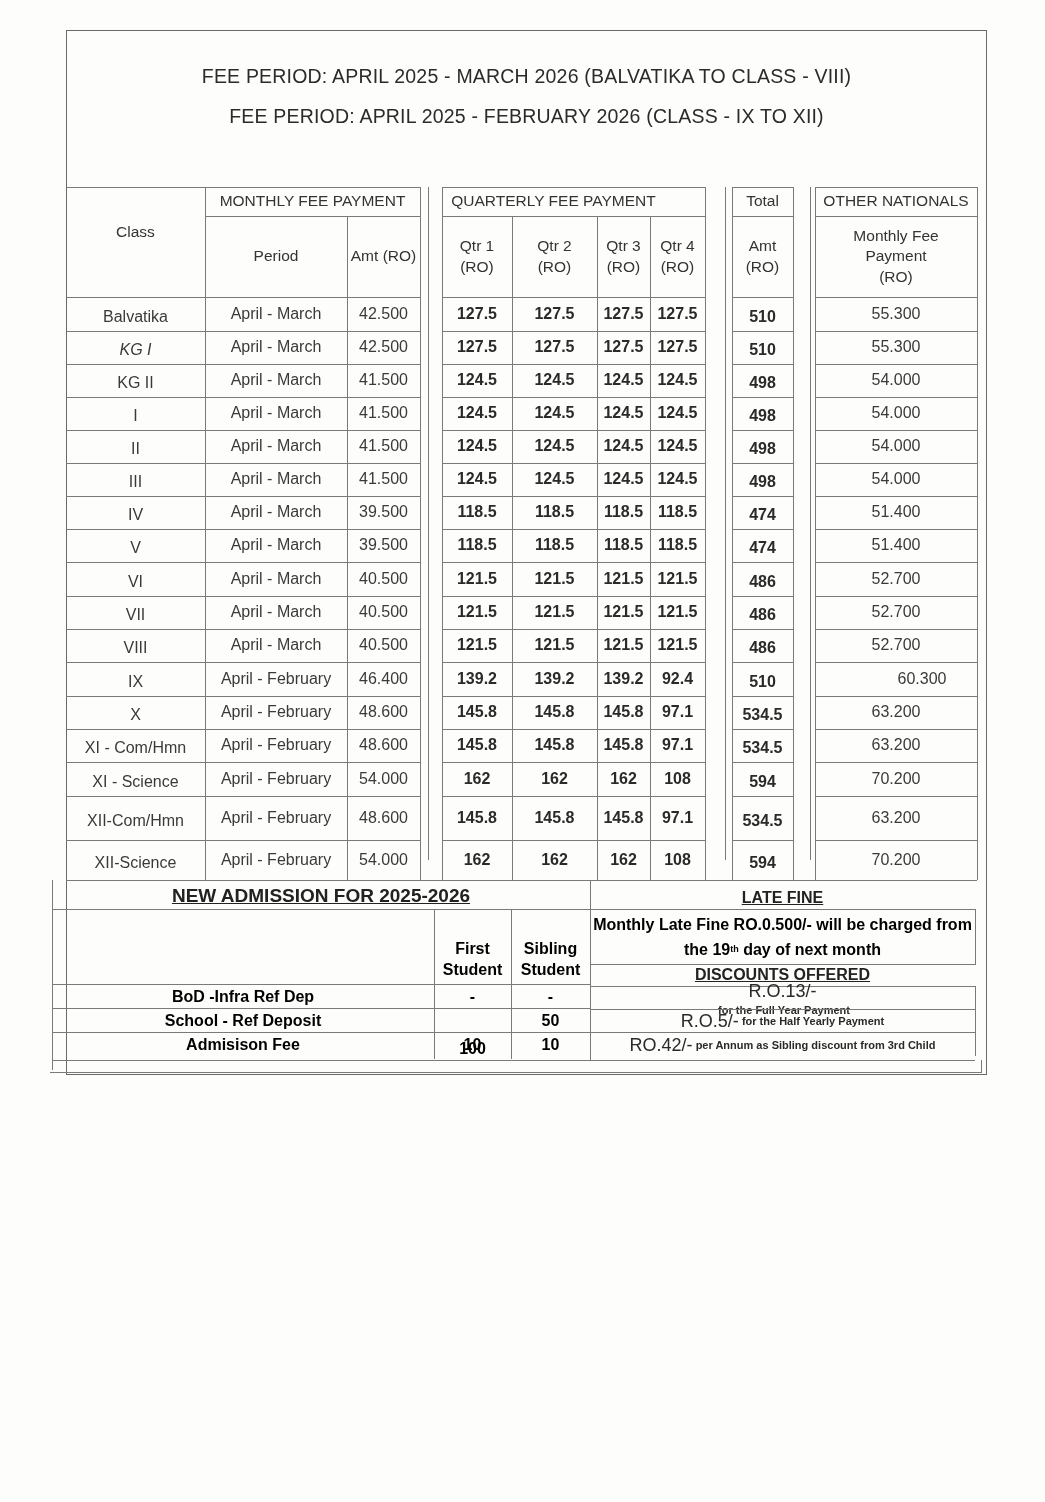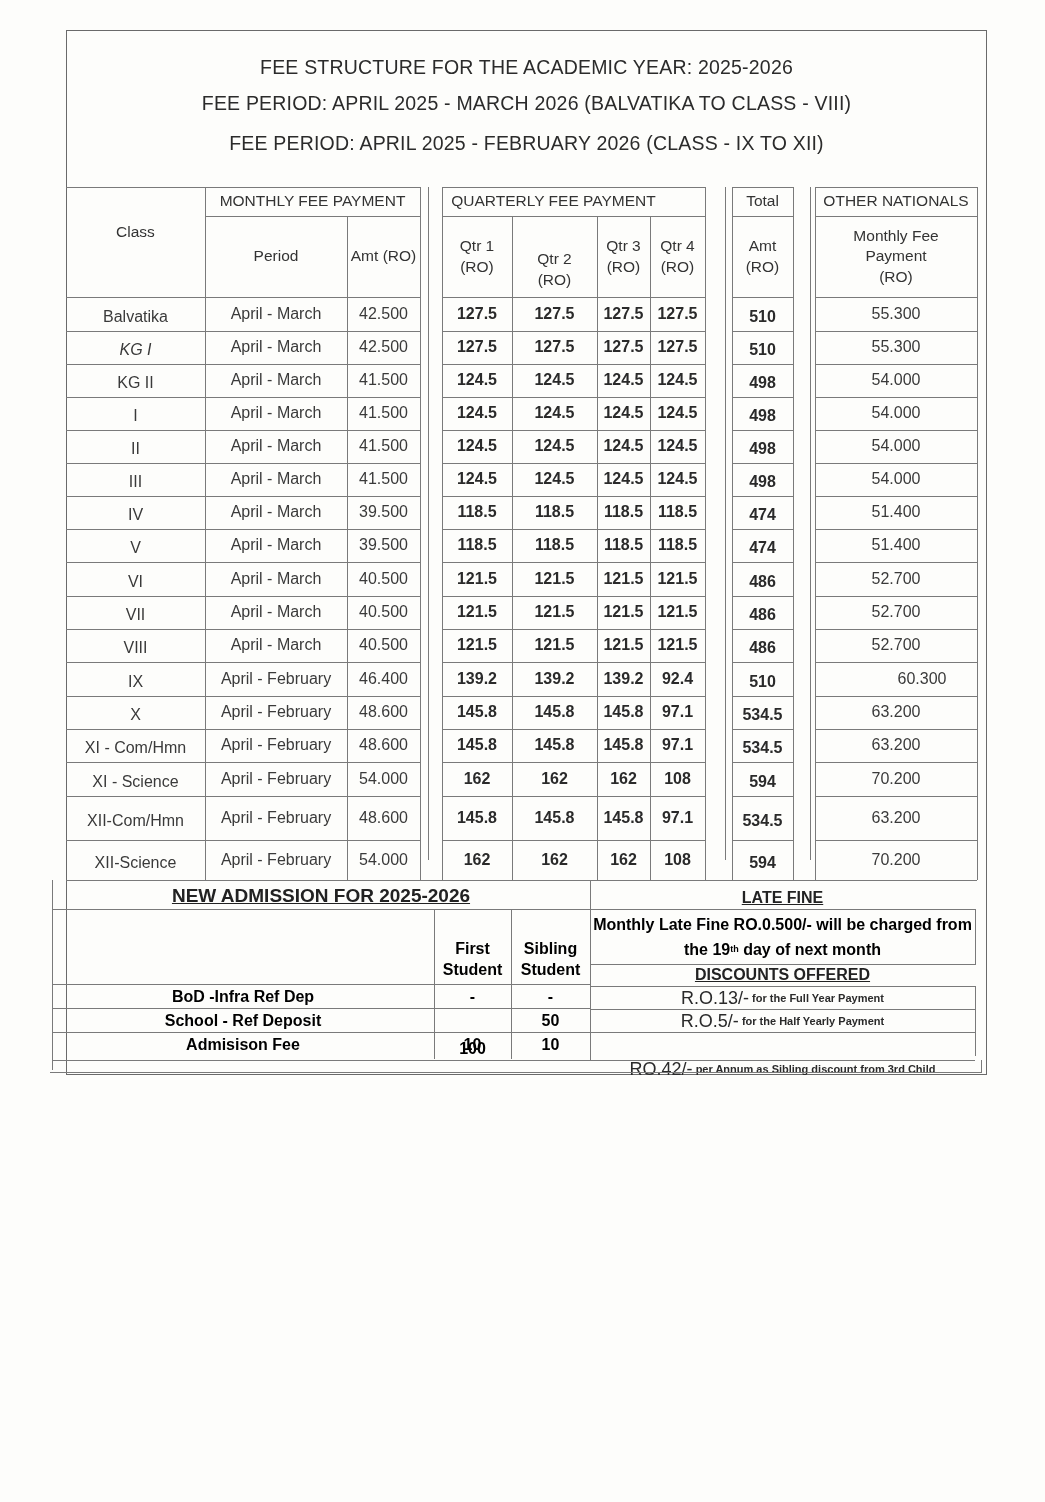--- a/index.html
+++ b/index.html
@@ -31,42 +31,41 @@
   .big { font-size:18px; font-weight:bold; }
   .sm { font-size:11px; font-weight:bold; }
   sup { font-size:9px; }
 </style>
 </head>
 <body>
 
 <div class="frame"></div>
 
 <div class="titles">
-  <div class="t1">FEE STRUCTURE   FOR THE ACADEMIC YEAR: 2025-2026</div>
   <div class="t2">FEE PERIOD: APRIL 2025 - MARCH 2026  (BALVATIKA TO CLASS - VIII)</div>
   <div class="t3">FEE PERIOD: APRIL 2025 - FEBRUARY 2026  (CLASS - IX TO XII)</div>
 </div>
 
 <div id="fee-table">
     <div class="hline" style="left: 66px; top: 187px; width: 355px;"></div>
     <div class="hline" style="left: 442px; top: 187px; width: 263px;"></div>
     <div class="hline" style="left: 732px; top: 187px; width: 61px;"></div>
     <div class="hline" style="left: 815px; top: 187px; width: 162px;"></div>
     <div class="hline" style="left: 205px; top: 216px; width: 215px;"></div>
     <div class="hline" style="left: 442px; top: 216px; width: 263px;"></div>
     <div class="hline" style="left: 732px; top: 216px; width: 61px;"></div>
     <div class="hline" style="left: 815px; top: 216px; width: 162px;"></div>
     <div class="cell hdr" style="left: 66px; top: 187px; width: 139px; height: 90px; white-space: pre-line;">Class</div>
     <div class="cell hdr" style="left: 205px; top: 187px; width: 215px; height: 29px; white-space: pre-line;">MONTHLY  FEE PAYMENT</div>
     <div class="cell hdr" style="left: 205px; top: 216px; width: 142px; height: 81px; white-space: pre-line;">Period</div>
     <div class="cell hdr" style="left: 347px; top: 216px; width: 73px; height: 81px; white-space: pre-line;">Amt (RO)</div>
     <div class="cell hdr" style="left: 442px; top: 187px; width: 223px; height: 29px; white-space: pre-line;">QUARTERLY FEE PAYMENT</div>
     <div class="cell hdr" style="left: 442px; top: 216px; width: 70px; height: 81px; white-space: pre-line;">Qtr 1
 (RO)</div>
-    <div class="cell hdr" style="left: 512px; top: 216px; width: 85px; height: 81px; white-space: pre-line; margin-top: 13px;">Qtr 2
+    <div class="cell hdr" style="left: 512px; top: 216px; width: 85px; height: 81px; white-space: pre-line;">Qtr 2
 (RO)</div>
     <div class="cell hdr" style="left: 597px; top: 216px; width: 53px; height: 81px; white-space: pre-line;">Qtr 3
 (RO)</div>
     <div class="cell hdr" style="left: 650px; top: 216px; width: 55px; height: 81px; white-space: pre-line;">Qtr 4
 (RO)</div>
     <div class="cell hdr" style="left: 732px; top: 187px; width: 61px; height: 29px; white-space: pre-line;">Total</div>
     <div class="cell hdr" style="left: 732px; top: 216px; width: 61px; height: 81px; white-space: pre-line;">Amt
 (RO)</div>
     <div class="cell hdr" style="left: 815px; top: 187px; width: 162px; height: 29px; white-space: pre-line;">OTHER NATIONALS</div>
     <div class="cell hdr" style="left: 815px; top: 216px; width: 162px; height: 81px; white-space: pre-line;">Monthly Fee
@@ -334,22 +333,22 @@
     <div class="hline" style="left: 52px; top: 1032px; width: 538px;"></div>
     <div class="cell adm" style="left: 52px; top: 1033px; width: 382px; height: 24px; white-space: pre-line;">Admisison Fee</div>
     <div class="cell adm" style="left: 434px; top: 1033px; width: 77px; height: 24px; white-space: pre-line;">10</div>
     <div class="cell adm" style="left: 511px; top: 1033px; width: 79px; height: 24px; white-space: pre-line;">10</div>
     <div class="cell adm" style="left: 590px; top: 912px; width: 385px; height: 26px; white-space: pre-line;">Monthly Late Fine RO.0.500/- will be charged  from</div>
     <div class="cell adm" style="left: 590px; top: 937px; width: 385px; height: 26px; white-space: pre-line;"><span>the 19</span><sup>th</sup><span style="white-space: pre;"> day of next month</span></div>
     <div class="hline" style="left: 590px; top: 964px; width: 385px;"></div>
     <div class="cell sec2 u" style="left: 590px; top: 963px; width: 385px; height: 24px; white-space: pre-line;">DISCOUNTS OFFERED</div>
     <div class="hline" style="left: 590px; top: 986px; width: 385px;"></div>
     <div class="vline" style="left: 975px; top: 986px; height: 70px;"></div>
-    <div class="cell " style="left: 590px; top: 987px; width: 385px; height: 23px; white-space: pre-line;"><span class="big" style="font-weight: normal; color: rgb(42, 42, 42);">R.O.13/-</span><span class="sm" style="white-space: pre;"> for the Full Year Payment</span></div>
+    <div class="cell " style="left: 590px; top: 987px; width: 385px; height: 23px; white-space: pre-line; flex-direction: column;"><span class="big" style="font-weight: normal; color: rgb(42, 42, 42);">R.O.13/-</span><span class="sm" style="white-space: pre;"> for the Full Year Payment</span></div>
     <div class="hline" style="left: 590px; top: 1009px; width: 385px;"></div>
     <div class="cell " style="left: 590px; top: 1010px; width: 385px; height: 23px; white-space: pre-line;"><span class="big" style="font-weight: normal; color: rgb(42, 42, 42);">R.O.5/-</span><span class="sm" style="white-space: pre;"> for the Half Yearly Payment</span></div>
     <div class="hline" style="left: 590px; top: 1032px; width: 385px;"></div>
-    <div class="cell " style="left: 590px; top: 1058px; width: 385px; height: 23px; white-space: pre-line; text-align: right;"><span class="big" style="font-weight: normal; color: rgb(42, 42, 42);">RO.42/-</span><span class="sm" style="white-space: pre;"> per Annum as Sibling discount from 3rd Child</span></div>
+    <div class="cell " style="left: 590px; top: 1034px; width: 385px; height: 23px; white-space: pre-line; text-align: right;"><span class="big" style="font-weight: normal; color: rgb(42, 42, 42);">RO.42/-</span><span class="sm" style="white-space: pre;"> per Annum as Sibling discount from 3rd Child</span></div>
     <div class="hline" style="left: 52px; top: 1060px; width: 923px;"></div>
     <div class="vline" style="left: 52px; top: 880px; height: 190px;"></div>
     <div class="hline" style="left: 50px; top: 1072px; width: 932px;"></div>
     <div class="vline" style="left: 981px; top: 1060px; height: 12px;"></div>
   </div>
 
 </body></html>

